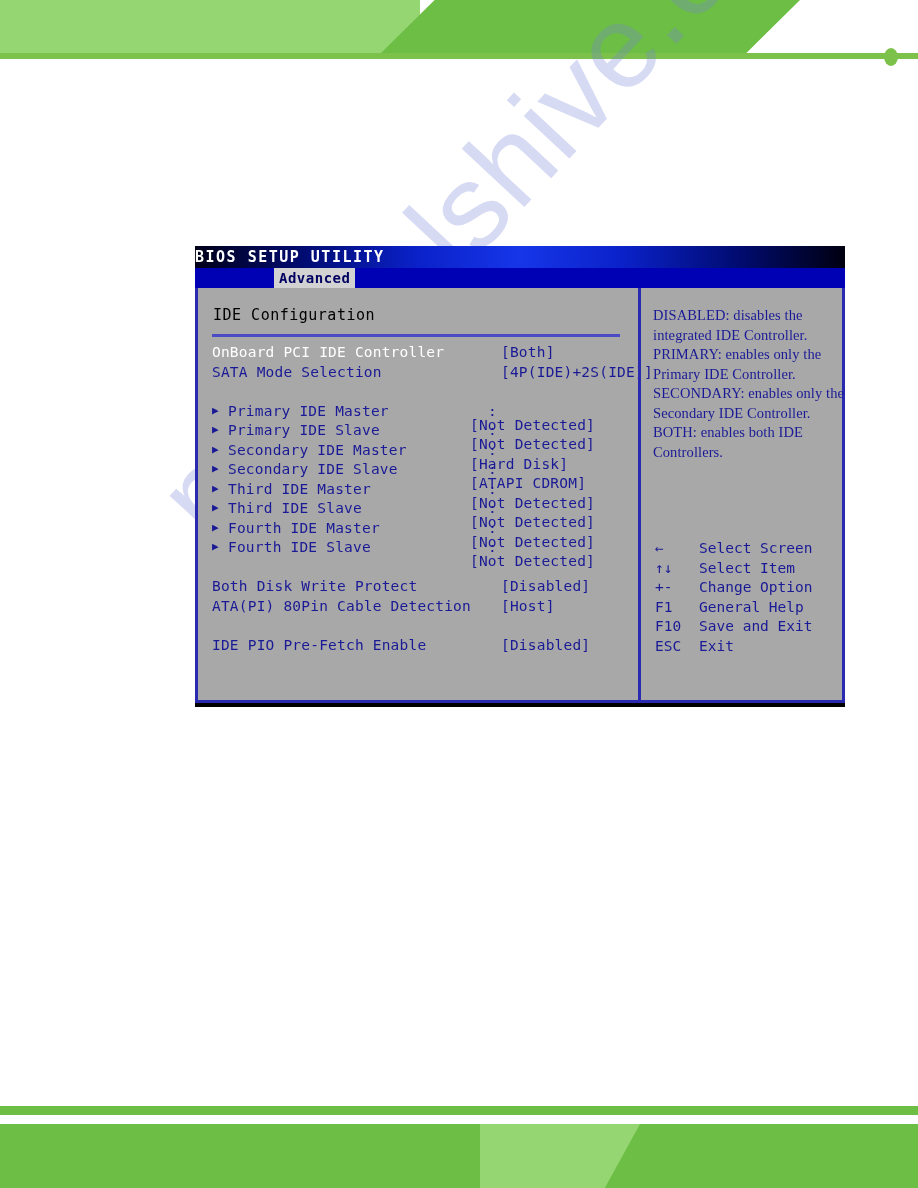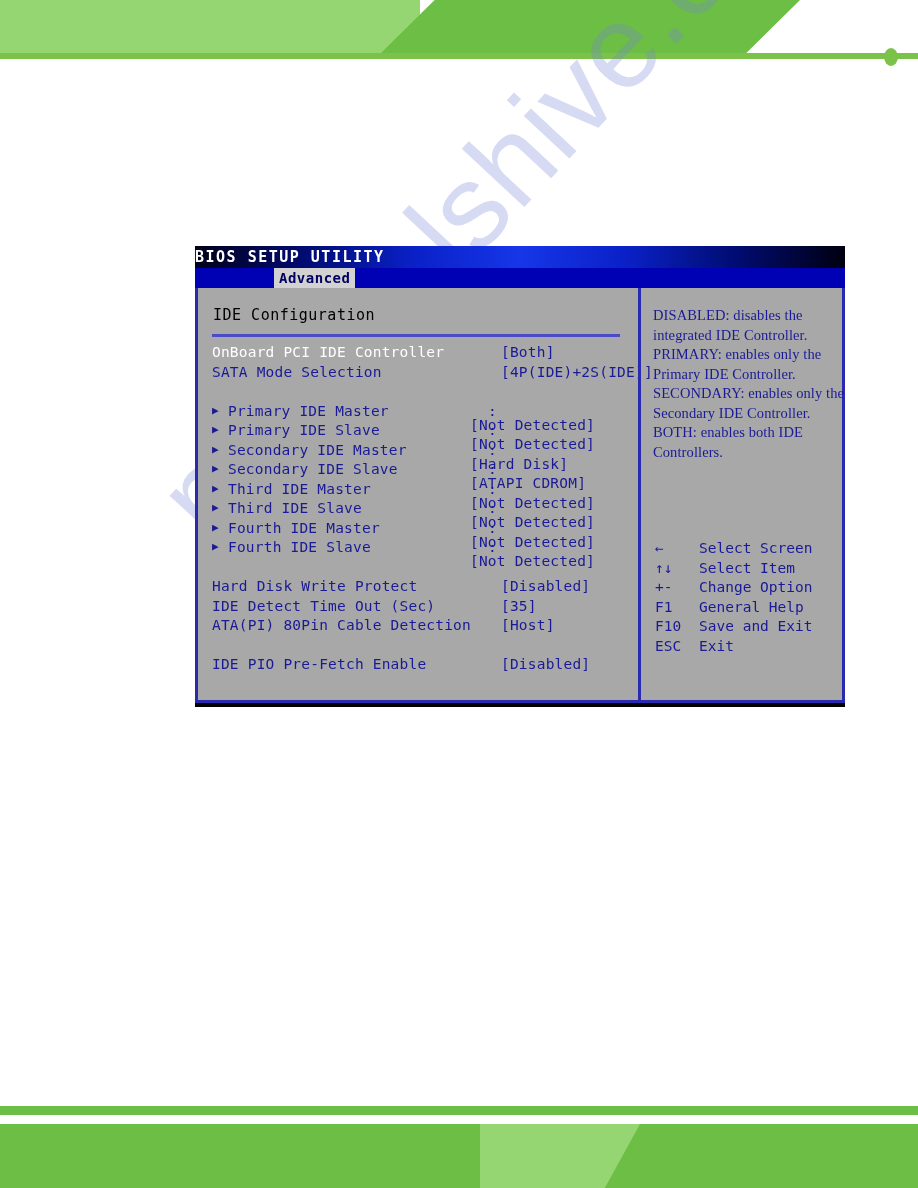--- a/index.html
+++ b/index.html
@@ -370,26 +370,22 @@
             <span class="opt-value col-b">[Not Detected]</span>
           </div>
           <div class="opt-row">
             <span class="opt-arrow">▶</span>
             <span class="opt-label indent">Fourth IDE Slave</span>
             <span class="opt-colon">:</span>
             <span class="opt-value col-b">[Not Detected]</span>
           </div>
           <div class="opt-row spacer"></div>
           <div class="opt-row">
-            <span class="opt-label flush">Hard Disk Write Protect</span>
+            <span class="opt-label flush">Both Disk Write Protect</span>
             <span class="opt-value col-a">[Disabled]</span>
-          </div>
-          <div class="opt-row">
-            <span class="opt-label flush">IDE Detect Time Out (Sec)</span>
-            <span class="opt-value col-a">[35]</span>
           </div>
           <div class="opt-row">
             <span class="opt-label flush">ATA(PI) 80Pin Cable Detection</span>
             <span class="opt-value col-a">[Host]</span>
           </div>
           <div class="opt-row spacer"></div>
           <div class="opt-row">
             <span class="opt-label flush">IDE PIO Pre-Fetch Enable</span>
             <span class="opt-value col-a">[Disabled]</span>
           </div>

